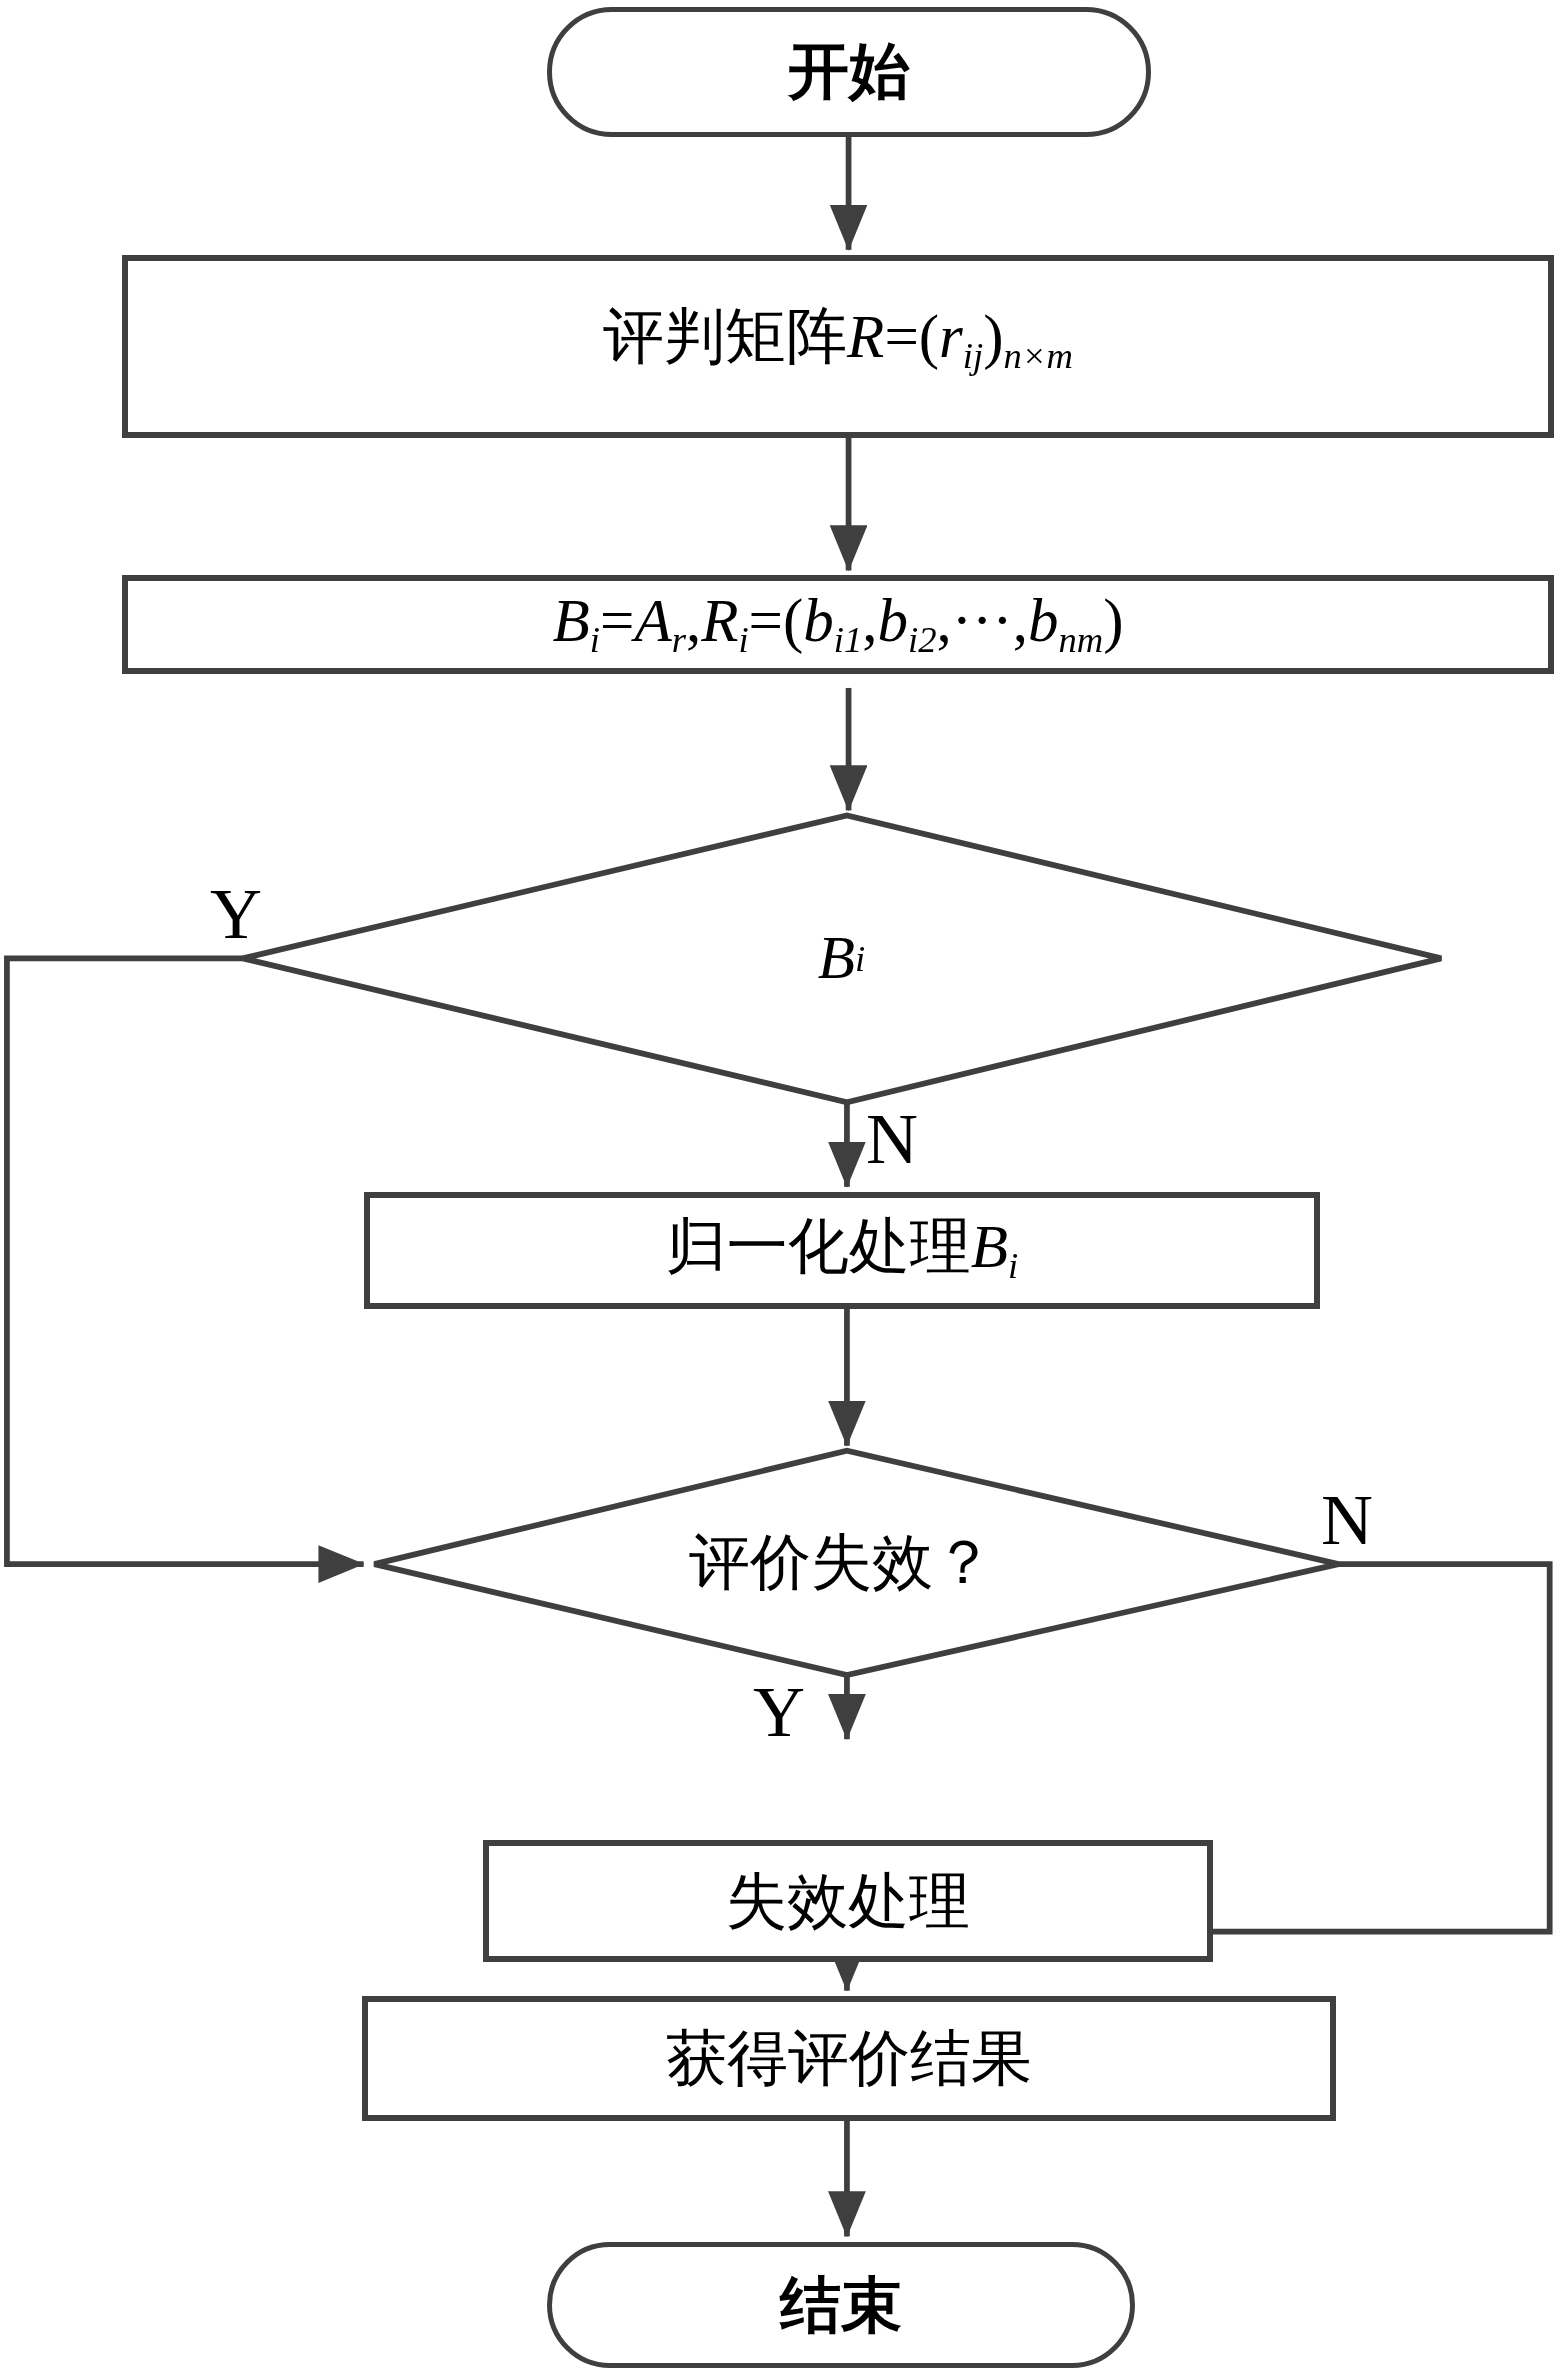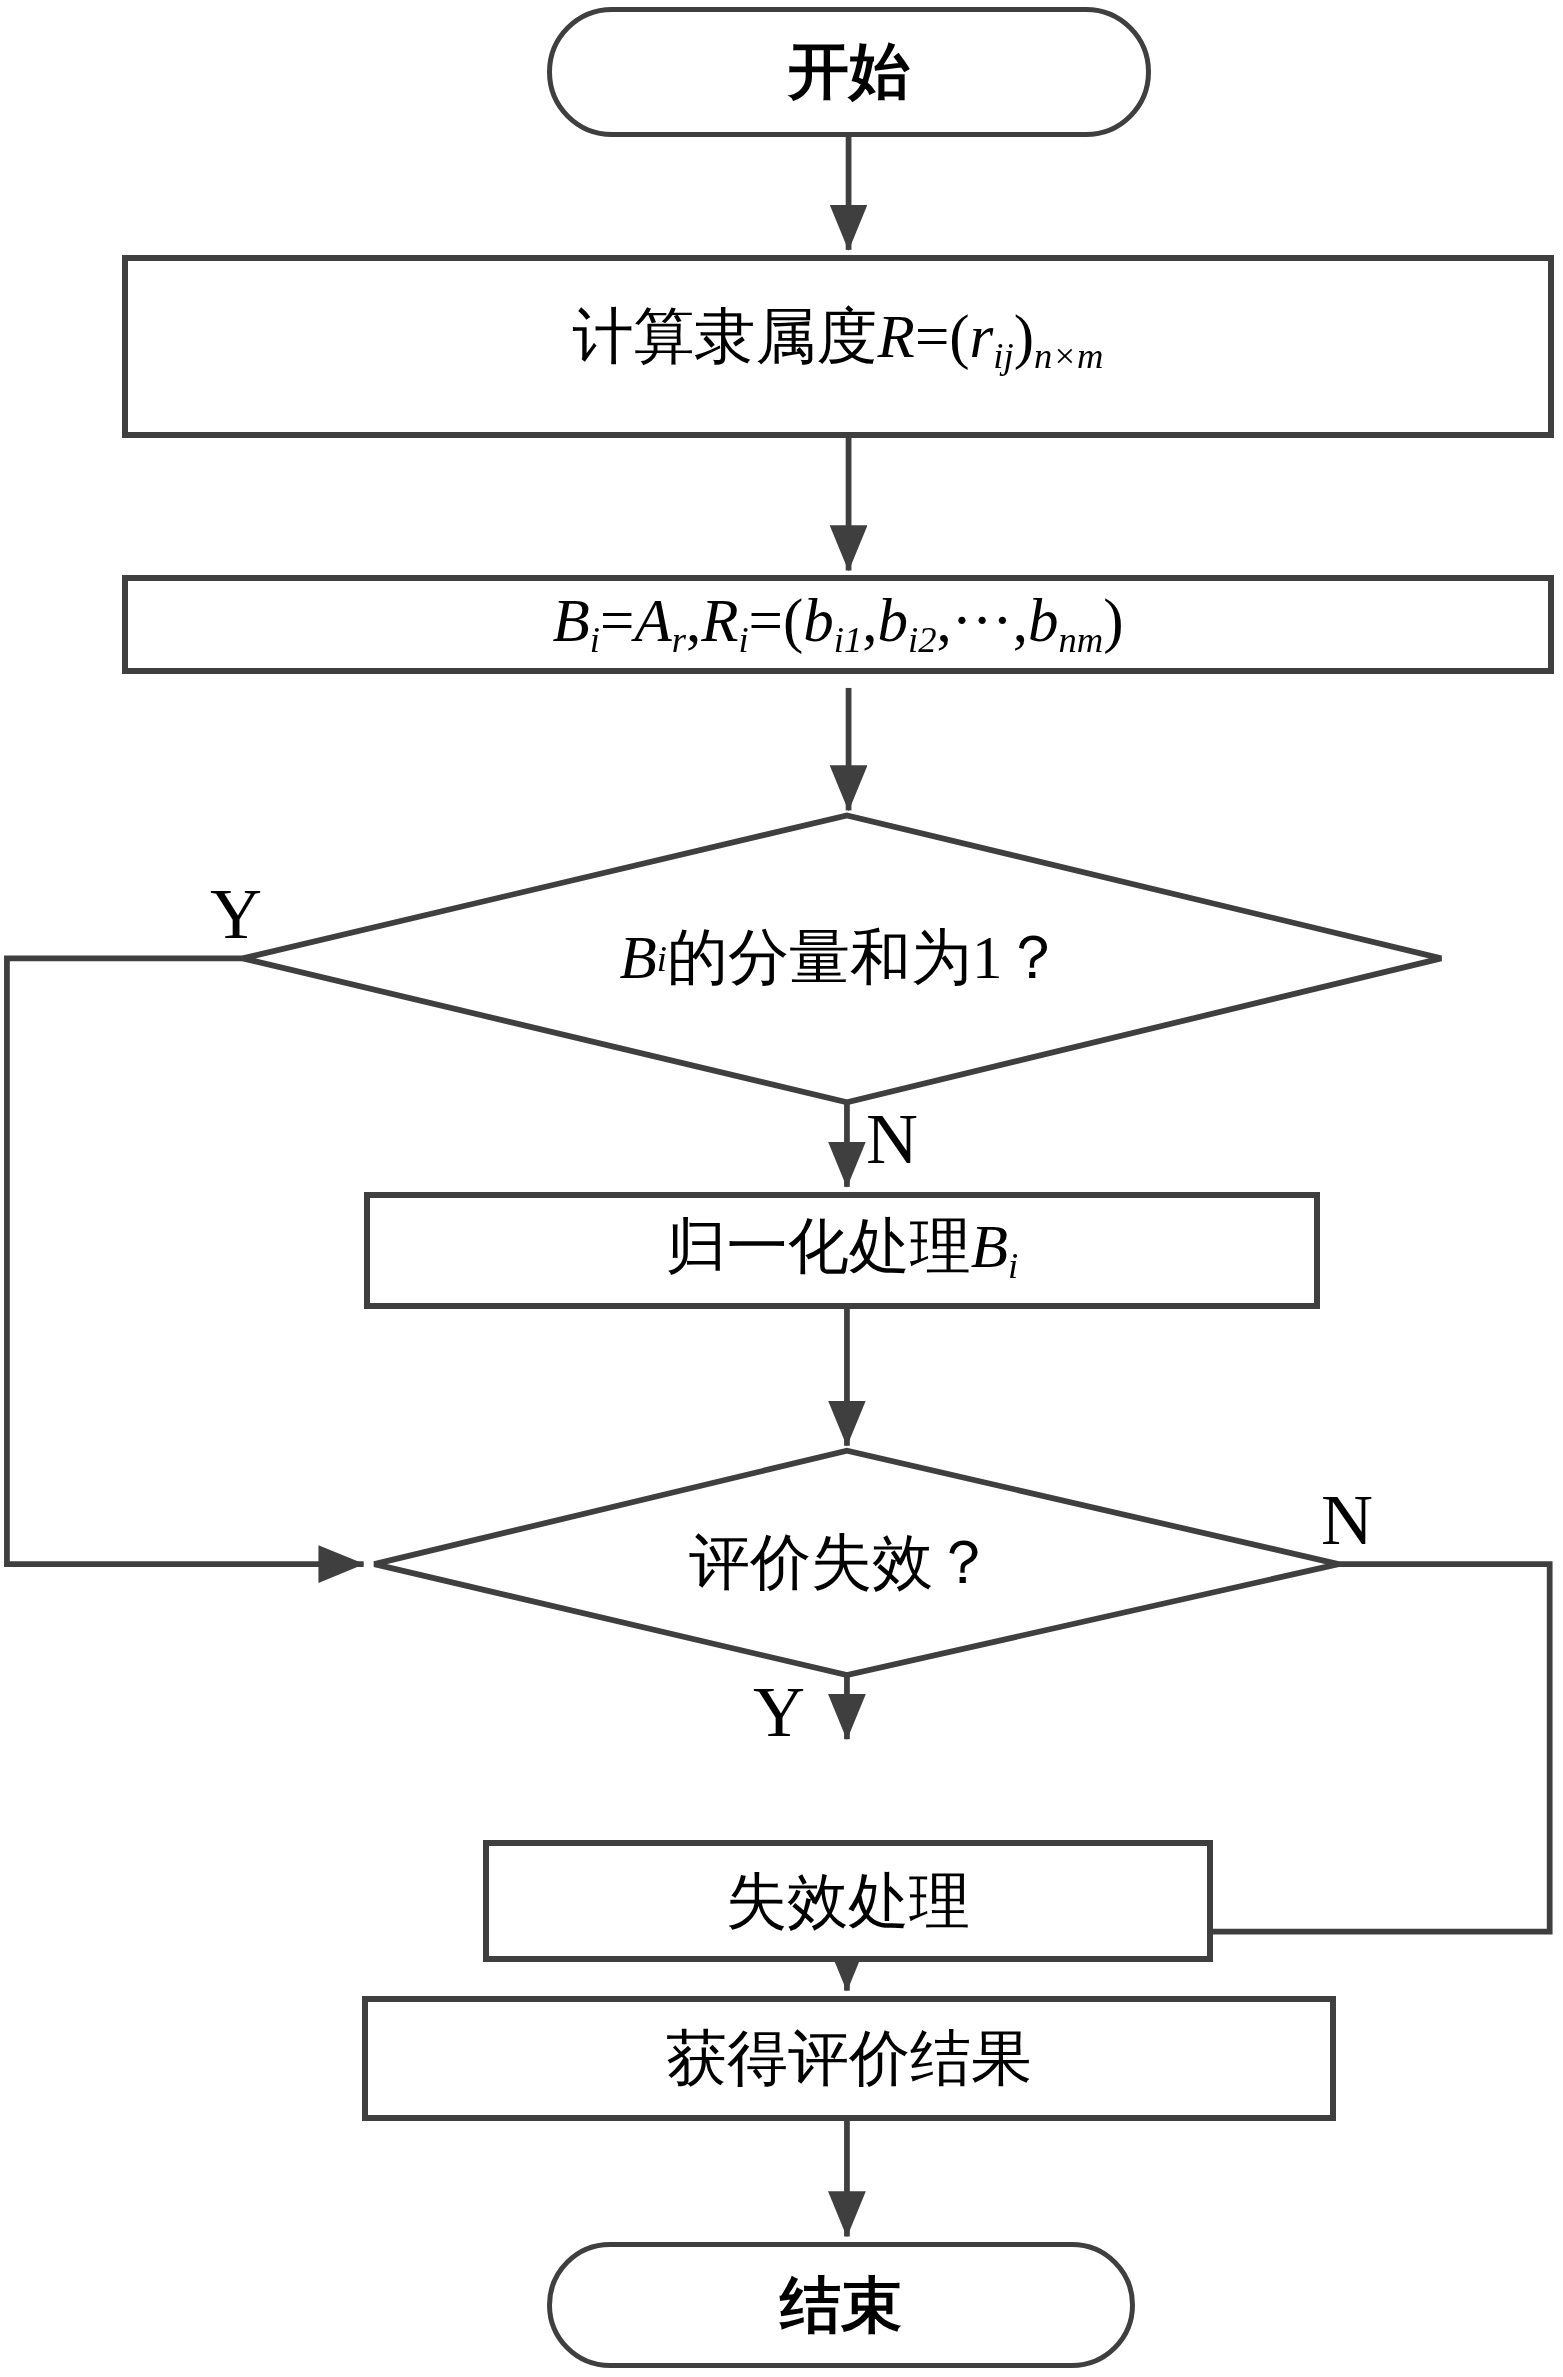--- a/index.html
+++ b/index.html
@@ -88,21 +88,21 @@
 
     <polygon class="diamond" points="295,1166 1030,992 1753,1166 1030,1341"></polygon>
     <polygon class="diamond" points="455,1903 1030,1765 1628,1903 1030,2038"></polygon>
   </svg>
 
   <div class="node terminator" style="left:547px;top:6.6px;width:604px;height:130px;">
     <div class="lbl"><span>开始</span></div>
   </div>
 
   <div class="node" style="left:122px;top:255px;width:1432px;height:183px;">
-    <div class="line"><span>计算隶属度</span><span class="m">R</span><span>=(</span><span class="m">r</span><span class="m sb">ij</span><span>)</span><span class="m sb">n×m</span></div>
+    <div class="line"><span>评判矩阵</span><span class="m">R</span><span>=(</span><span class="m">r</span><span class="m sb">ij</span><span>)</span><span class="m sb">n×m</span></div>
   </div>
 
   <div class="node" style="left:122px;top:575px;width:1432px;height:99px;">
     <div class="lbl"><span class="m">B</span><span class="m sb">i</span><span>=</span><span class="m">A</span><span class="m sb">r</span><span>,</span><span class="m">R</span><span class="m sb">i</span><span>=(</span><span class="m">b</span><span class="m sb">i1</span><span>,</span><span class="m">b</span><span class="m sb">i2</span><span>,···,</span><span class="m">b</span><span class="m sb">nm</span><span>)</span></div>
   </div>
 
   <div class="node" style="left:364px;top:1192px;width:956px;height:117px;">
     <div class="lbl"><span>归一化处理</span><span class="m">B</span><span class="m sb">i</span></div>
   </div>
 
@@ -114,21 +114,20 @@
     <div class="lbl"><span>获得评价结果</span></div>
   </div>
 
   <div class="node terminator" style="left:547px;top:2242px;width:588px;height:126px;">
     <div class="lbl"><span>结束</span></div>
   </div>
 
   <div class="dlabel" style="left:266px;top:876px;width:1151px;height:164px;">
       <span class="m">B</span>
       <span class="m sb">i</span>
-      <span>的分量和为1？</span>
     </div>
   <div class="dlabel" style="left:348px;top:1481px;width:987px;height:164px;justify-content:center;">
       <span>评价失效？</span>
     </div>
 
   <div class="elabel" style="left:236px;top:914px;">Y</div>
   <div class="elabel" style="left:892px;top:1139px;">N</div>
   <div class="elabel" style="left:1347px;top:1520px;">N</div>
   <div class="elabel" style="left:779px;top:1712px;">Y</div>
 

